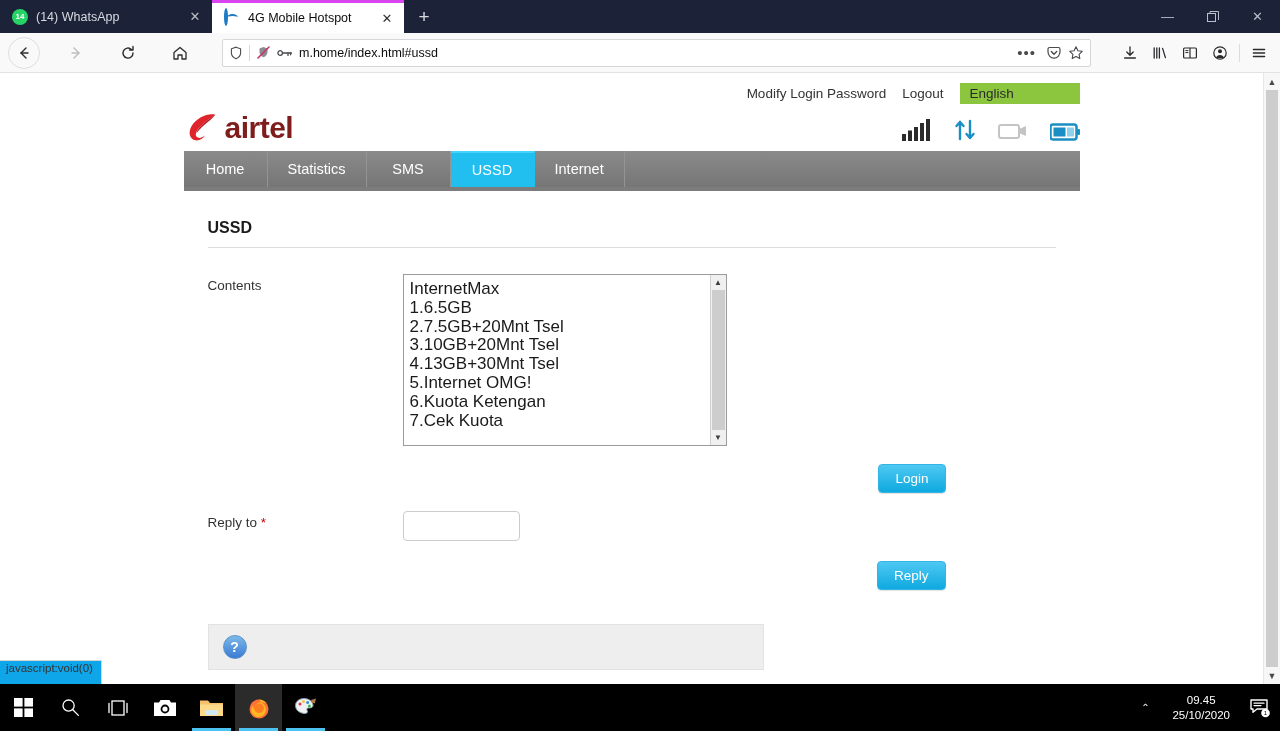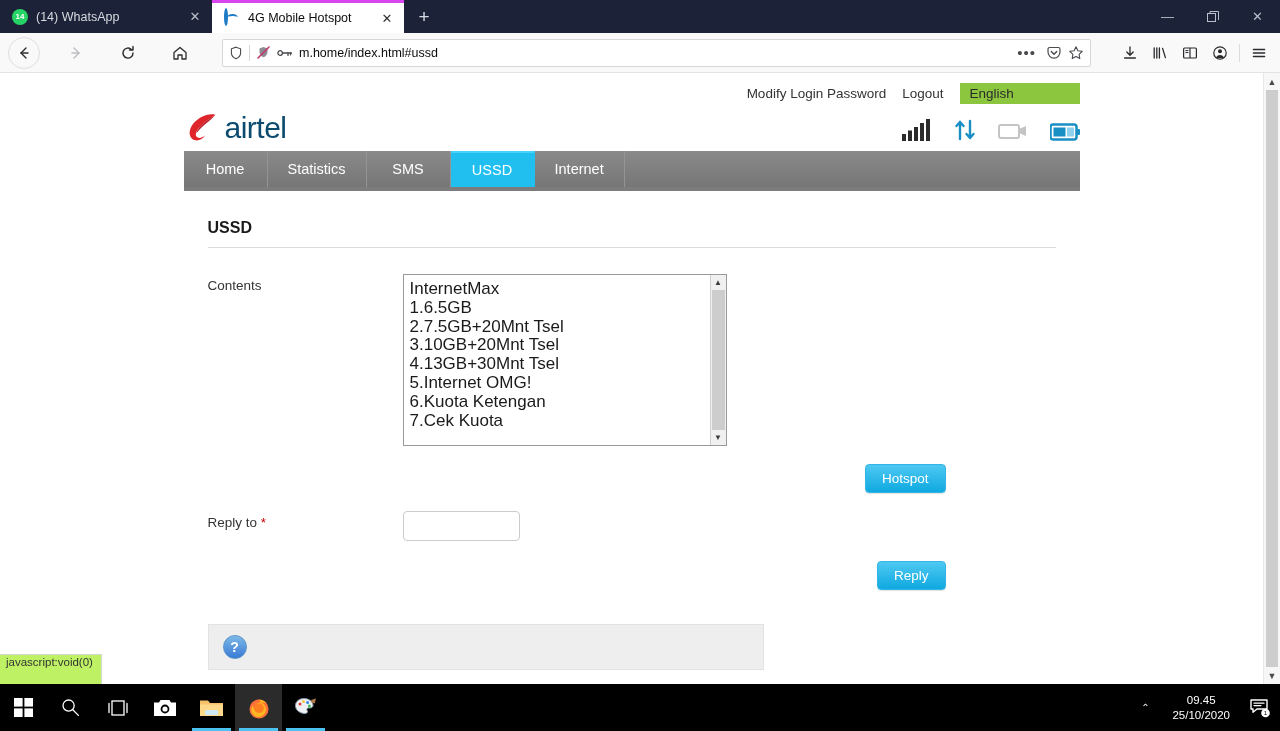--- a/index.html
+++ b/index.html
@@ -123,21 +123,21 @@
     min-width: 120px; text-align: left;
   }
 
   .brandrow {
     display: flex; justify-content: space-between;
     align-items: flex-end; height: 48px; padding-bottom: 4px;
   }
   .logo { display: flex; align-items: center; gap: 3px; }
   .logo-swoosh { width: 38px; height: 38px; }
   .logo-text {
-    font-size: 30px; font-weight: normal; color: #0c4a6e;
+    font-size: 30px; font-weight: bold; color: #7f1d1d;
     letter-spacing: -0.5px; line-height: 1;
   }
   .statusicons { display: flex; align-items: flex-end; gap: 22px; padding-bottom: 2px; }
 
   .navtabs { height: 40px; background: #7c7c7c; display: flex; }
   .navtab {
     min-width: 84px; padding: 0 20px; height: 36px;
     display: flex; align-items: center; justify-content: center;
     color: #fff; font-size: 14.5px;
     border-right: 1px solid #949494;
@@ -226,23 +226,23 @@
   }
   .ps-arrow {
     height: 17px; display: flex; align-items: center;
     justify-content: center; font-size: 9px; color: #4a4a4a;
   }
   .ps-thumb { flex: 1; background: #cdcdcd; margin: 0 2px; }
 
   
   .statusbar {
     position: absolute; left: 0; bottom: 0;
-    background: #bef264; border: 1px solid #d5d5d5; border-left: none;
+    background: #0ea5e9; border: 1px solid #d5d5d5; border-left: none;
     border-bottom: none;
-    padding: 1px 8px 16px 6px; font-size: 11.5px; color: #333;
+    padding: 1px 8px 10px 6px; font-size: 11.5px; color: #333;
   }
   .taskbar {
     width: 1280px; height: 47px; background: #000000;
     display: flex; align-items: center; position: relative;
   }
   .tbicon {
     width: 47px; height: 47px; display: flex;
     align-items: center; justify-content: center;
     color: #ffffff; position: relative;
   }
@@ -477,21 +477,21 @@
                 <div class="ta-arrow">▲</div>
                 <div class="ta-thumb"></div>
                 <div class="ta-arrow">▼</div>
               </div>
             </div>
           </div>
 
           <div class="formrow" style="margin-top:18px;">
             <div class="flabel"></div>
             <div class="btnrow">
-              <div class="btn">Hotspot</div>
+              <div class="btn">Login</div>
             </div>
           </div>
 
           <div class="formrow" style="margin-top:18px;">
             <div class="flabel">
               <span>Reply to</span>
               <span class="req">*</span>
             </div>
             <input class="textinput" type="text" placeholder="" style="">
           </div>

